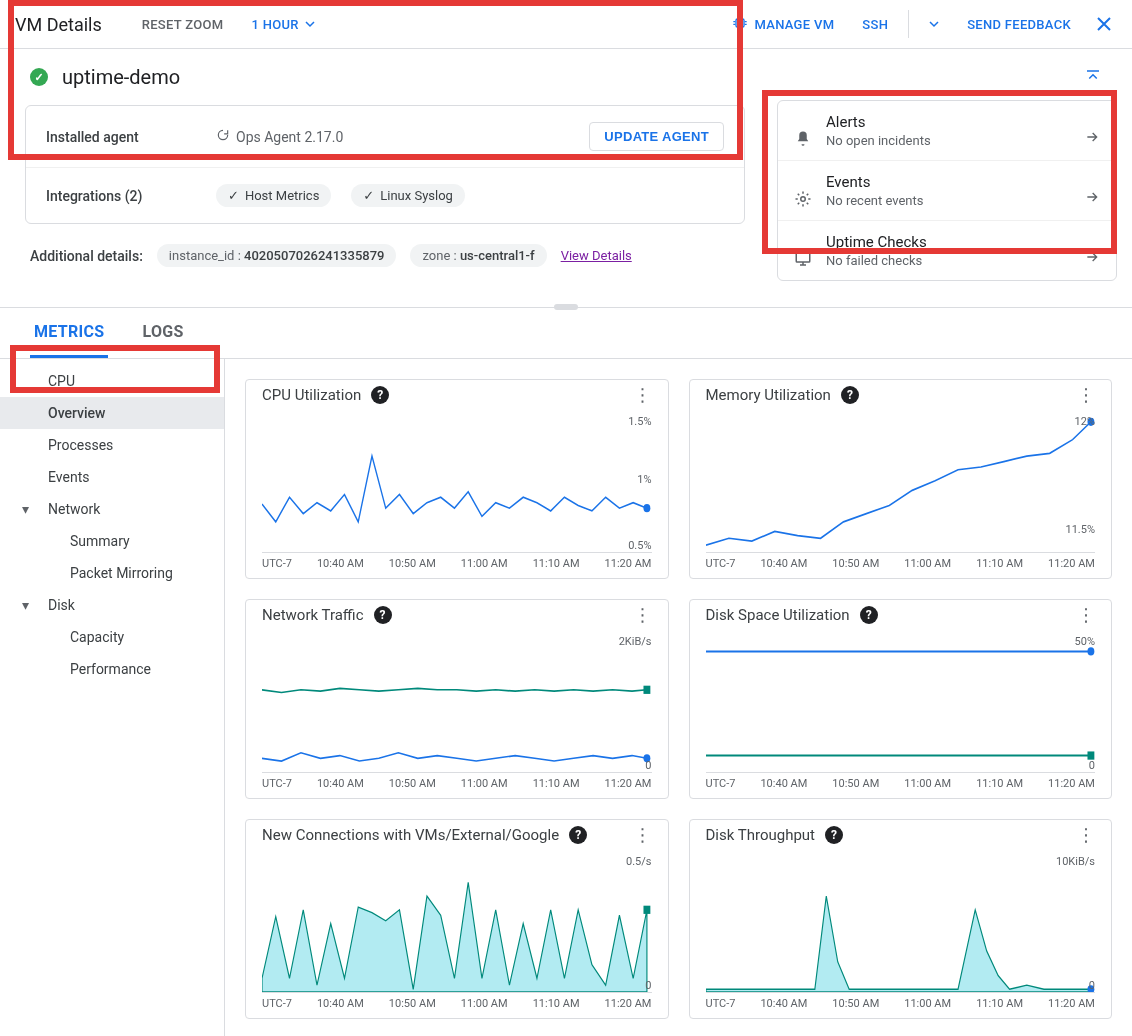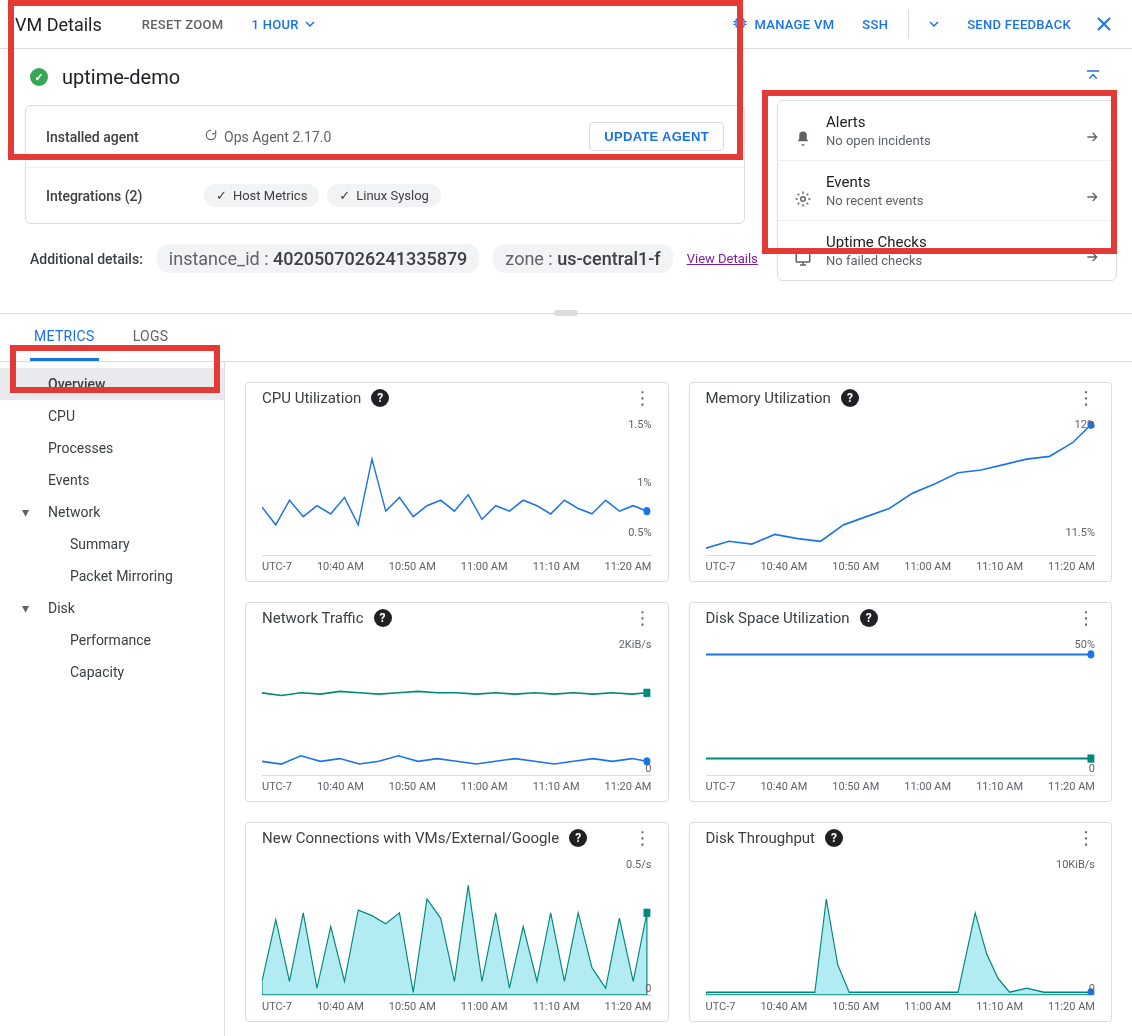--- a/index.html
+++ b/index.html
@@ -62,21 +62,21 @@
     margin: 0 25px;
     border: 1px solid #dadce0;
     border-radius: 6px;
     display: flex;
     flex-direction: column;
   }
   .infopanel .row {
     display: flex;
     align-items: center;
     padding: 16px 20px;
-    gap: 8px;
+    gap: 20px;
   }
   .infopanel .row + .row { border-top: 1px solid #f0f0f0; }
   .infopanel .label {
     width: 150px;
     font-weight: 500;
     color: #3c4043;
     font-size: 14px;
   }
   .infopanel .value {
     color: #5f6368;
@@ -127,39 +127,39 @@
   .additional {
     display:flex; align-items:center; gap:14px;
     padding: 20px 30px;
     font-size:14px;
   }
   .additional .lbl { font-weight:500; color:#3c4043; }
   .additional .pill {
     background:#f1f3f4;
     border-radius:12px;
     padding:4px 12px;
-    font-size:18px;
+    font-size:13px;
     color:#5f6368;
   }
   .additional .pill b { font-weight:500; color:#3c4043; }
   .link-view { color:#7b1fa2; text-decoration:underline; font-size:13px; cursor:pointer; }
   
   .sepline { border-top:1px solid #dadce0; margin-top:20px; position:relative; }
   .sepline .handle {
     position:absolute; left:50%; top:-4px; transform:translateX(-50%);
     width:24px; height:6px; background:#dadce0; border-radius:3px;
   }
   
   .tabs {
     display:flex; gap:30px; padding: 0 30px;
     border-bottom:1px solid #dadce0;
   }
   .tabs .tab {
     padding: 14px 4px;
-    font-size:14px; font-weight:400; letter-spacing:0.3px;
+    font-size:16px; font-weight:700; letter-spacing:0.3px;
     color:#5f6368; cursor:pointer;
     border-bottom:3px solid transparent;
   }
   .tabs .tab.active {
     color:#1a73e8;
     border-bottom-color:#1a73e8;
   }
   
   .content {
     display:flex;
@@ -379,51 +379,51 @@
       <div class="handle"></div>
     </div>
 
 <div class="tabs">
   <div class="tab active">METRICS</div>
   <div class="tab">LOGS</div>
 </div>
 
 <div class="content">
   <div class="sidenav">
+    <div class="navitem">CPU</div>
     <div class="navitem selected">Overview</div>
-    <div class="navitem">CPU</div>
     <div class="navitem">Processes</div>
     <div class="navitem">Events</div>
     <div class="navitem">
       <span class="caret">▾</span>
       <span>Network</span>
     </div>
     <div class="navitem indent">Summary</div>
     <div class="navitem indent">Packet Mirroring</div>
     <div class="navitem">
       <span class="caret">▾</span>
       <span>Disk</span>
     </div>
+    <div class="navitem indent">Capacity</div>
     <div class="navitem indent">Performance</div>
-    <div class="navitem indent">Capacity</div>
   </div>
 
   <div class="charts">
 
     <div class="chartcard">
       <div class="chead">
         <div class="ctitle">CPU Utilization</div>
         <div class="helpmark">?</div>
         <div class="spacer"></div>
         <div class="kebab">⋮</div>
       </div>
       <div class="plot">
         <div class="ylabel" style="top:0">1.5%</div>
         <div class="ylabel" style="top:42%">1%</div>
-        <div class="ylabel" style="bottom:16px">0.5%</div>
+        <div class="ylabel" style="bottom:0">0.5%</div>
         <svg viewBox="0 0 340 100" preserveAspectRatio="none">
           <polyline fill="none" stroke="#1a73e8" stroke-width="1.2" points="0,65 12,78 24,60 36,72 48,64 60,70 72,58 84,78 96,30 108,68 120,58 132,72 144,64 156,60 168,68 180,56 192,74 204,64 216,68 228,60 240,64 252,70 264,60 276,66 288,70 300,60 312,68 324,64 336,68"></polyline>
           <circle cx="336" cy="68" r="3" fill="#1a73e8"></circle>
         </svg>
       </div>
       <div class="xticks">
         <span>UTC-7</span>
             <span>10:40 AM</span>
             <span>10:50 AM</span>
             <span>11:00 AM</span>

